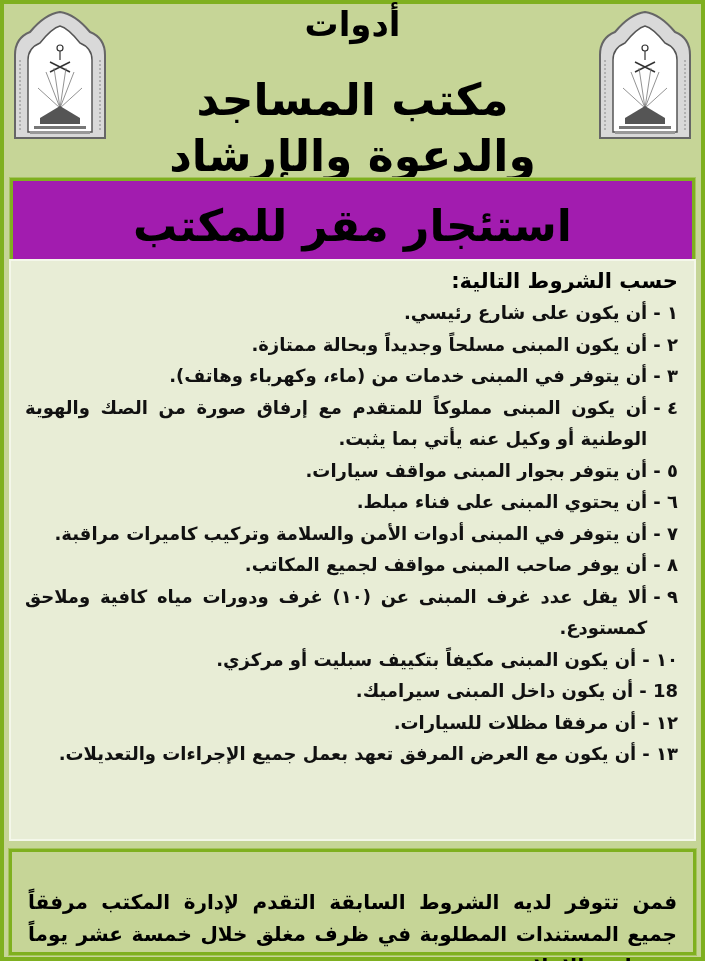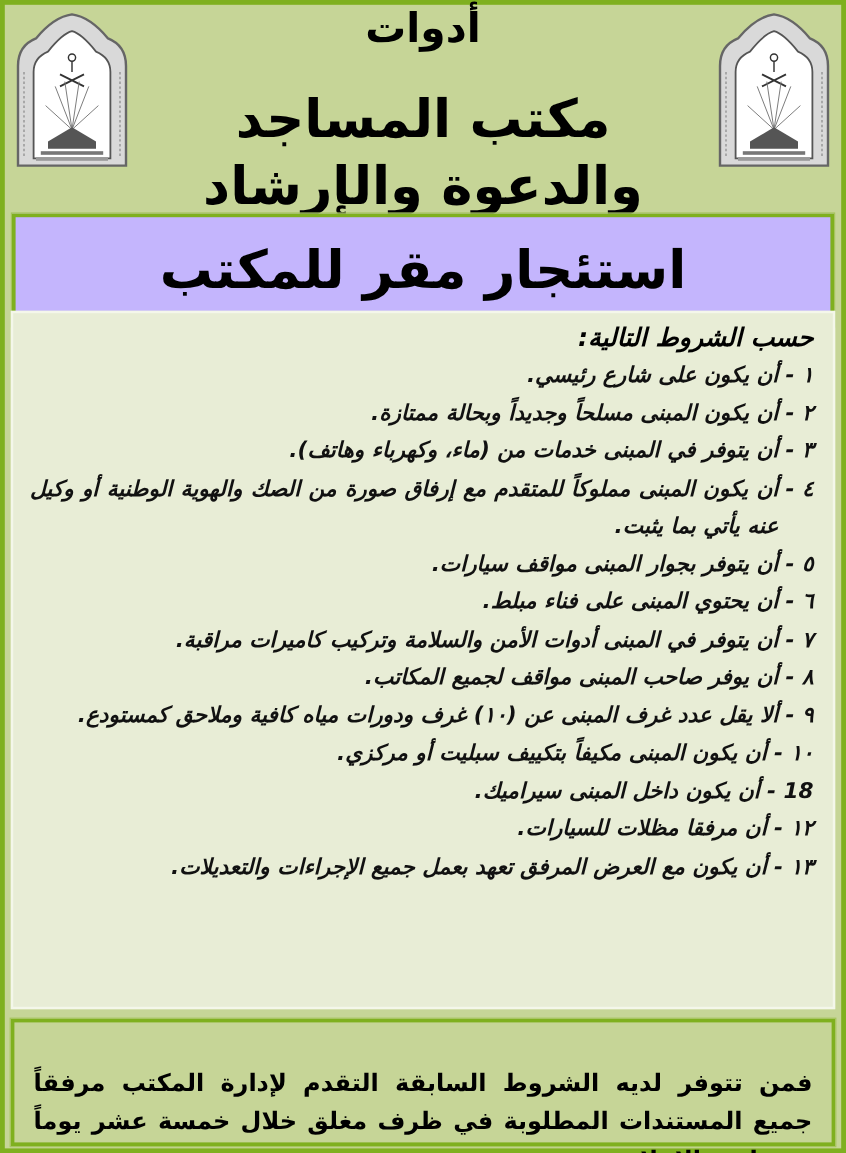--- a/index.html
+++ b/index.html
@@ -31,35 +31,34 @@
     }
     .head-text .l1 { font-size: 34px; line-height: 40px; }
     .head-text .l2 { font-size: 44px; line-height: 56px; letter-spacing: -0.5px; margin-top: 28px; }
     .head-text .l3 { font-size: 38px; line-height: 52px; }
 
     
     .title-box {
       position: absolute; left: 10px; top: 178px; width: 685px; height: 94px;
       border: 3px solid #7fb01f;
       outline: 1px solid #a6c45e;
-      background: #c4b5fd;
+      background: #a21caf;
       display: flex; align-items: center; justify-content: center;
     }
     .title-box .title {
       font-size: 44px; font-weight: bold; color: #000; direction: rtl;
     }
 
     
     .panel {
       position: absolute; left: 9px; top: 259px; width: 687px; height: 582px;
       background: #e8edd6;
       border: 2px solid #f4f7ea;
       direction: rtl;
       padding: 4px 16px 0 14px;
-      font-style: italic;
     }
     .panel .ph {
       font-size: 21px; font-weight: bold; color: #000; line-height: 32px;
     }
     .cond {
       font-size: 18px; font-weight: bold; color: #111; line-height: 31.5px;
       display: flex;
     }
     .cond .num { white-space: nowrap; padding-left: 6px; }
     .cond .txt { flex: 1; text-align: justify; }

